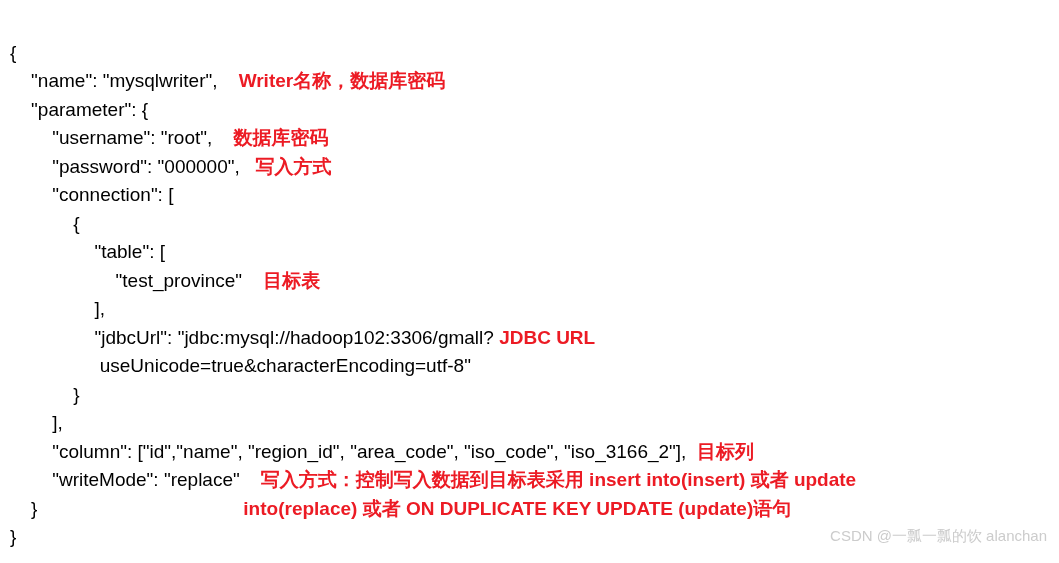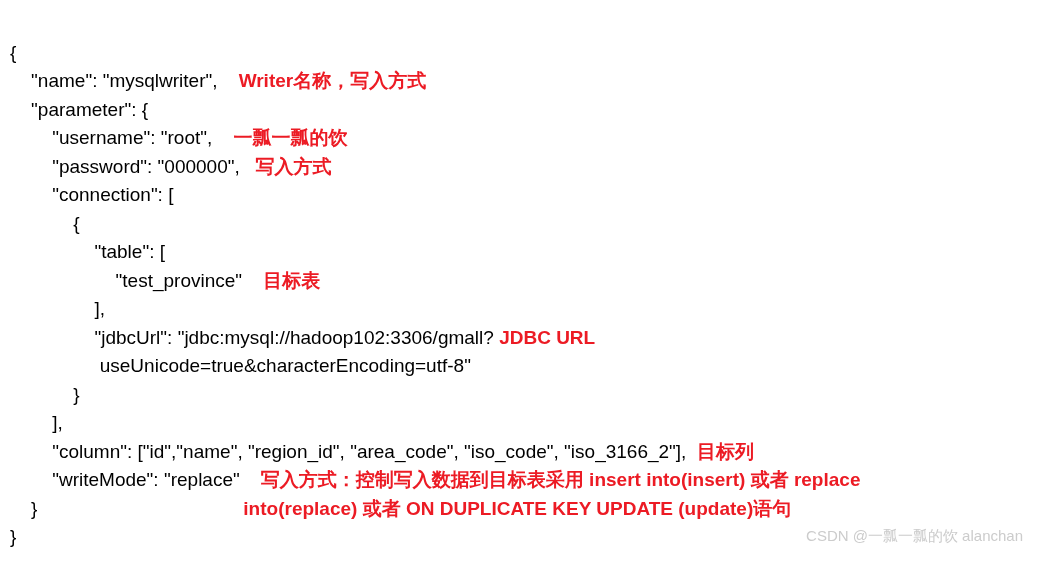--- a/index.html
+++ b/index.html
@@ -22,42 +22,42 @@
       white-space: pre;
       font-family: Arial, "Microsoft YaHei", sans-serif;
     }
     .annotation {
       color: #ec1b24;
       font-weight: bold;
     }
     .watermark {
       position: absolute;
       bottom: 16px;
-      right: 36px;
+      right: 12px;
       color: #cccccc;
       font-size: 15px;
     }
   </style>
 </head>
 <body>
 
 <div class="code-container">
 <span>{</span>
-<span>    "name": "mysqlwriter",    </span><span class="annotation">Writer名称，写入方式</span>
+<span>    "name": "mysqlwriter",    </span><span class="annotation">Writer名称，数据库密码</span>
 <span>    "parameter": {</span>
-<span>        "username": "root",    </span><span class="annotation">一瓢一瓢的饮</span>
+<span>        "username": "root",    </span><span class="annotation">数据库密码</span>
 <span>        "password": "000000",   </span><span class="annotation">写入方式</span>
 <span>        "connection": [</span>
 <span>            {</span>
 <span>                "table": [</span>
 <span>                    "test_province"    </span><span class="annotation">目标表</span>
 <span>                ],</span>
 <span>                "jdbcUrl": "jdbc:mysql://hadoop102:3306/gmall? </span><span class="annotation">JDBC URL</span>
 <span>                 useUnicode=true&amp;characterEncoding=utf-8"</span>
 <span>            }</span>
 <span>        ],</span>
 <span>        "column": ["id","name", "region_id", "area_code", "iso_code", "iso_3166_2"],  </span><span class="annotation">目标列</span>
-<span>        "writeMode": "replace"    </span><span class="annotation">写入方式：控制写入数据到目标表采用 insert into(insert) 或者 replace</span>
+<span>        "writeMode": "replace"    </span><span class="annotation">写入方式：控制写入数据到目标表采用 insert into(insert) 或者 update</span>
 <span>    }</span><span class="annotation">                                       into(replace) 或者 ON DUPLICATE KEY UPDATE (update)语句</span>
 <span>}</span>
 </div>
 
 <div class="watermark">CSDN @一瓢一瓢的饮 alanchan</div>
 
 </body></html>

